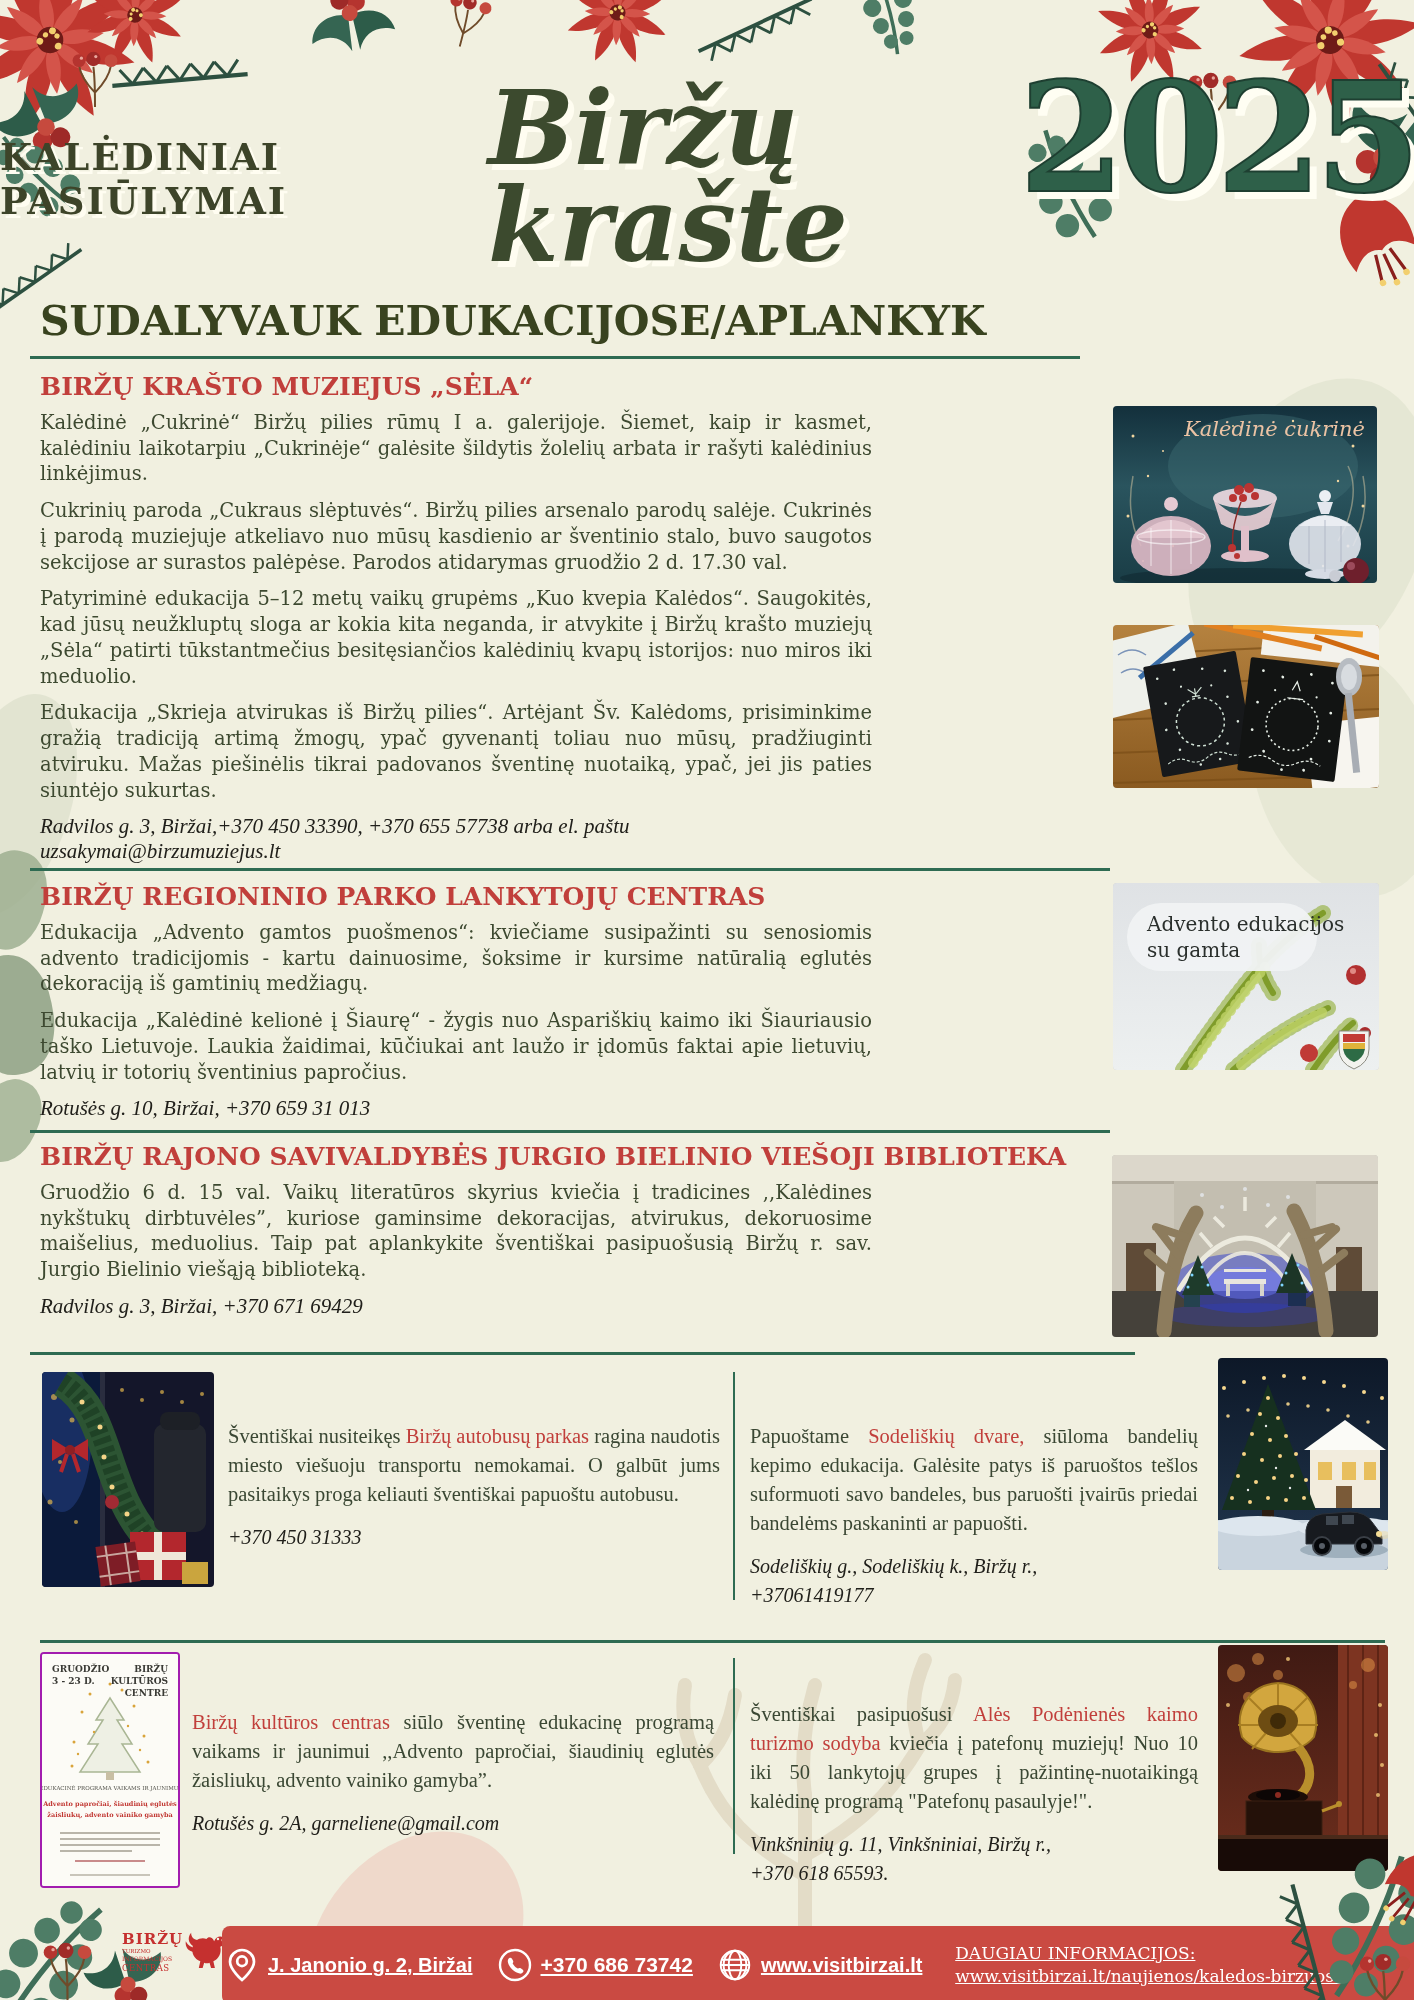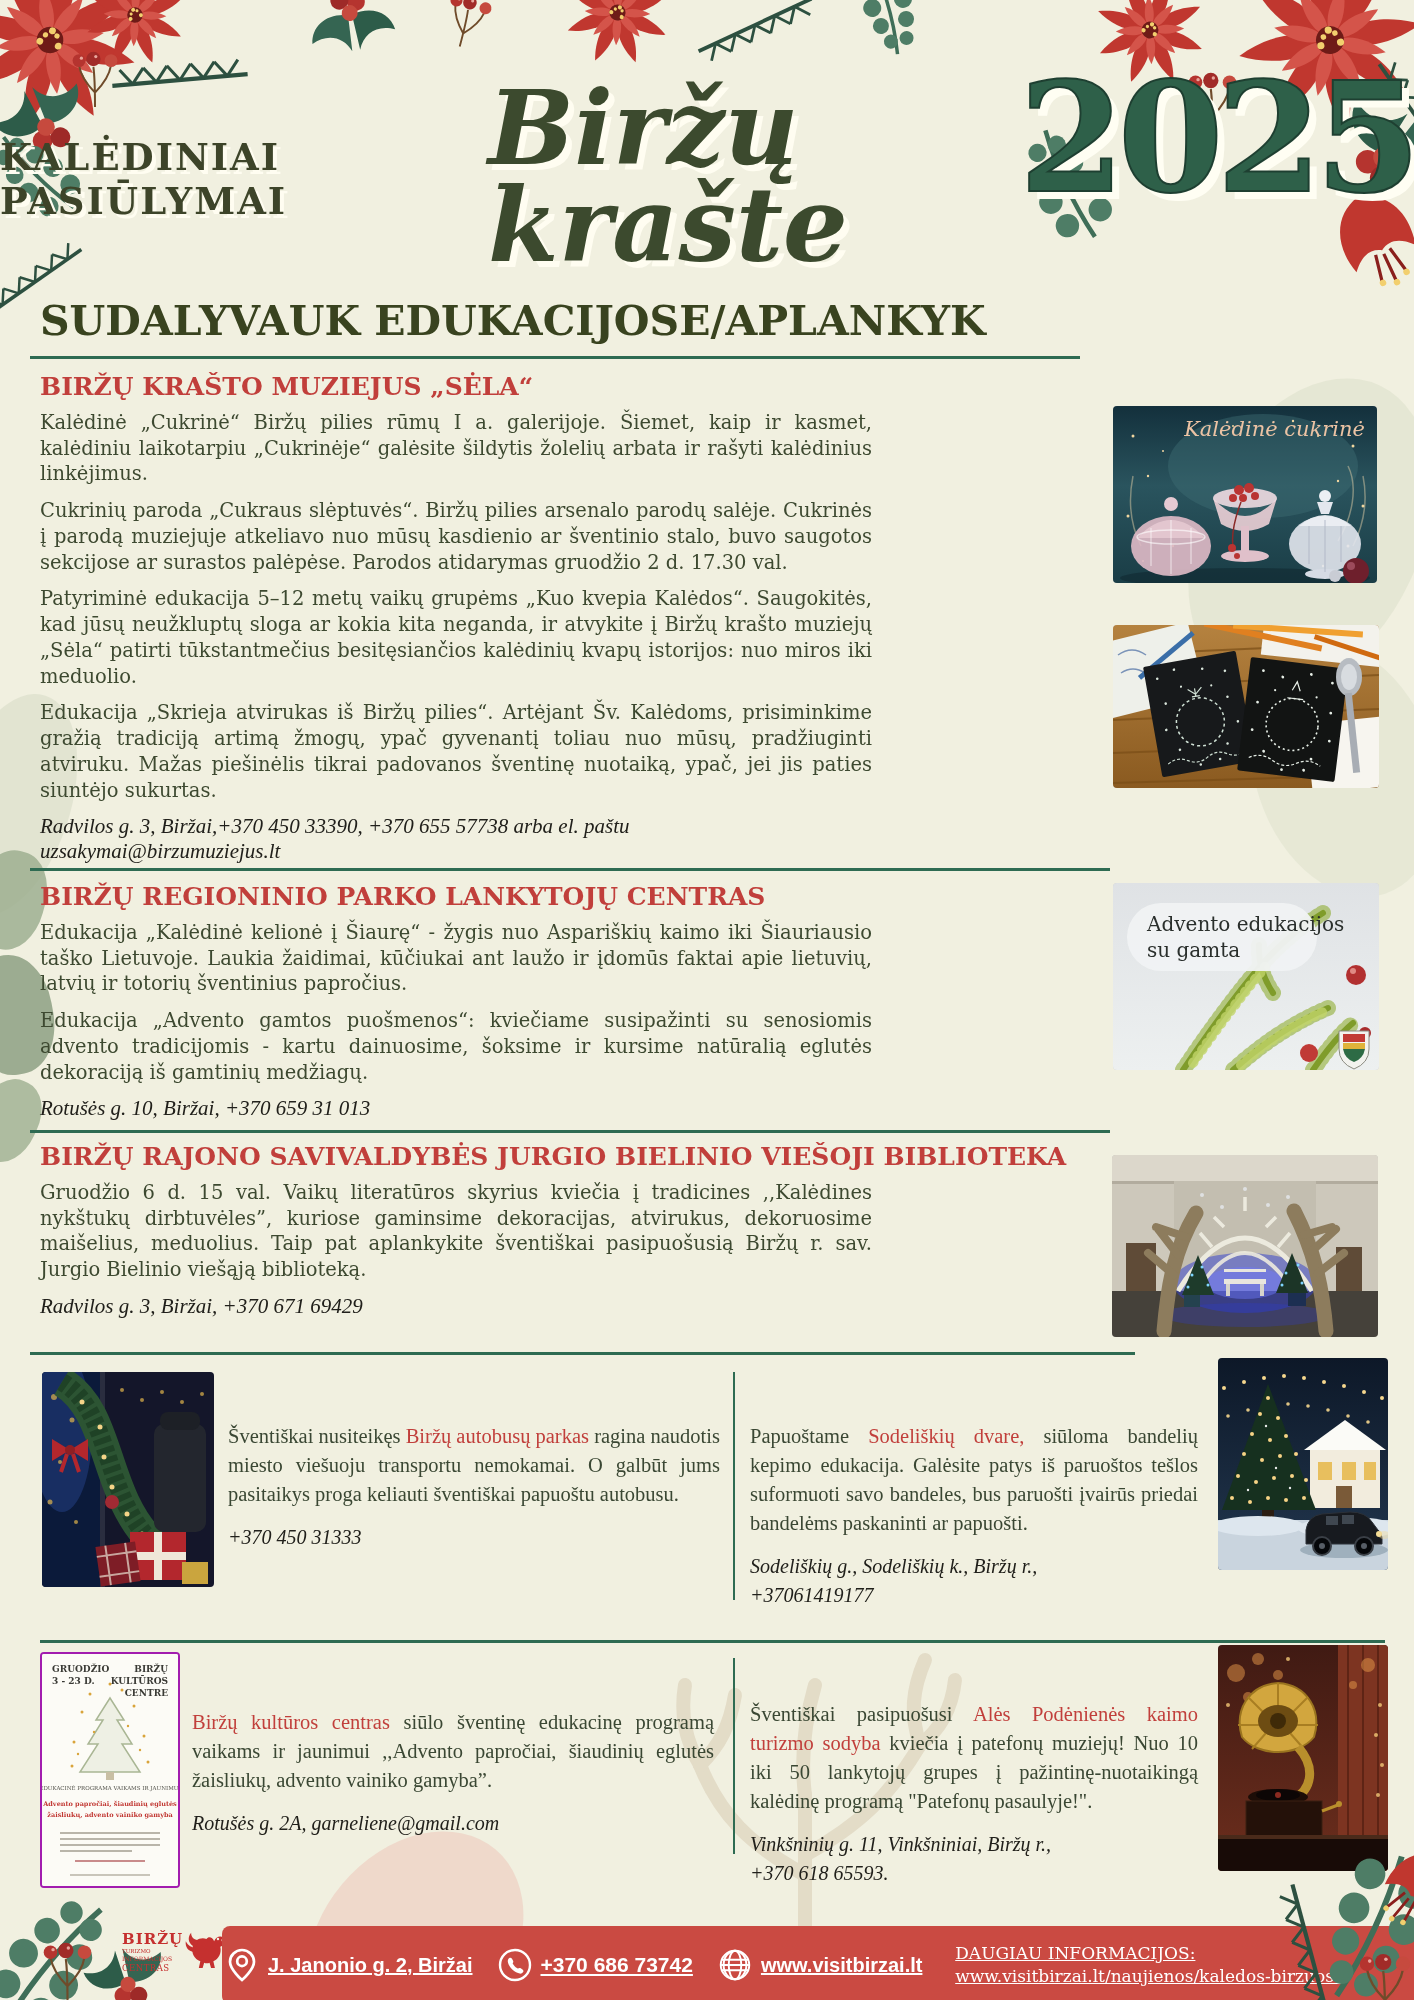--- a/index.html
+++ b/index.html
@@ -262,22 +262,22 @@
     <h2>BIRŽŲ KRAŠTO MUZIEJUS „SĖLA“</h2>
     <p><span>Kalėdinė </span><span class="b">„Cukrinė“</span><span> Biržų pilies rūmų I a. galerijoje. Šiemet, kaip ir kasmet, kalėdiniu laikotarpiu „Cukrinėje“ galėsite šildytis žolelių arbata ir rašyti kalėdinius linkėjimus.</span></p>
     <p><span class="b">Cukrinių paroda „Cukraus slėptuvės“</span><span>. Biržų pilies arsenalo parodų salėje. Cukrinės į parodą muziejuje atkeliavo nuo mūsų kasdienio ar šventinio stalo, buvo saugotos sekcijose ar surastos palėpėse. Parodos atidarymas gruodžio 2 d. 17.30 val.</span></p>
     <p><span class="b">Patyriminė edukacija</span><span> 5–12 metų vaikų grupėms </span><span class="b">„Kuo kvepia Kalėdos“</span><span>. Saugokitės, kad jūsų neužkluptų sloga ar kokia kita neganda, ir atvykite į Biržų krašto muziejų „Sėla“ patirti tūkstantmečius besitęsiančios kalėdinių kvapų istorijos: nuo miros iki meduolio.</span></p>
     <p><span class="b">Edukacija „Skrieja atvirukas iš Biržų pilies“</span><span>. Artėjant Šv. Kalėdoms, prisiminkime gražią tradiciją artimą žmogų, ypač gyvenantį toliau nuo mūsų, pradžiuginti atviruku. Mažas piešinėlis tikrai padovanos šventinę nuotaiką, ypač, jei jis paties siuntėjo sukurtas.</span></p>
     <div class="contact">Radvilos g. 3, Biržai,+370 450 33390, +370 655 57738 arba el. paštu uzsakymai@birzumuziejus.lt</div>
   </section>
 
   <section class="sec" style="top:882px">
     <h2>BIRŽŲ REGIONINIO PARKO LANKYTOJŲ CENTRAS</h2>
+    <p><span class="b">Edukacija „Advento gamtos puošmenos“</span><span>: kviečiame susipažinti su senosiomis advento tradicijomis - kartu dainuosime, šoksime ir kursime natūralią eglutės dekoraciją iš gamtinių medžiagų.</span></p>
     <p><span class="b">Edukacija „Kalėdinė kelionė į Šiaurę“</span><span> - žygis nuo Aspariškių kaimo iki Šiauriausio taško Lietuvoje. Laukia žaidimai, kūčiukai ant laužo ir įdomūs faktai apie lietuvių, latvių ir totorių šventinius papročius.</span></p>
-    <p><span class="b">Edukacija „Advento gamtos puošmenos“</span><span>: kviečiame susipažinti su senosiomis advento tradicijomis - kartu dainuosime, šoksime ir kursime natūralią eglutės dekoraciją iš gamtinių medžiagų.</span></p>
     <div class="contact">Rotušės g. 10, Biržai, +370 659 31 013</div>
   </section>
 
   <section class="sec" style="top:1142px">
     <h2>BIRŽŲ RAJONO SAVIVALDYBĖS JURGIO BIELINIO VIEŠOJI BIBLIOTEKA</h2>
     <p><span>Gruodžio 6 d. 15 val. Vaikų literatūros skyrius kviečia į tradicines </span><span class="b">,,Kalėdines nykštukų dirbtuvėles”</span><span>, kuriose gaminsime dekoracijas, atvirukus, dekoruosime maišelius, meduolius. Taip pat aplankykite šventiškai pasipuošusią </span><span class="b">Biržų r. sav. Jurgio Bielinio viešąją biblioteką.</span></p>
     <div class="contact">Radvilos g. 3, Biržai, +370 671 69429</div>
   </section>
 
   <div class="ph" style="left:1113px;top:406px;width:264px;height:177px">

